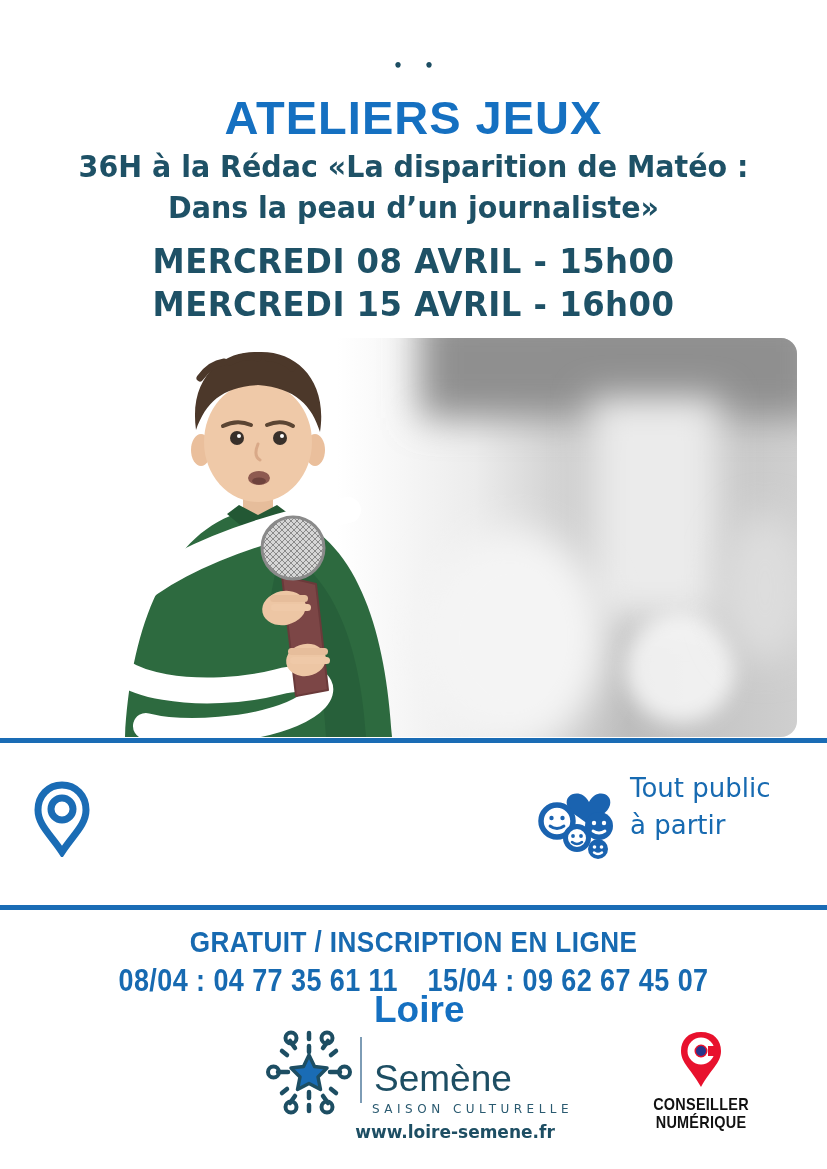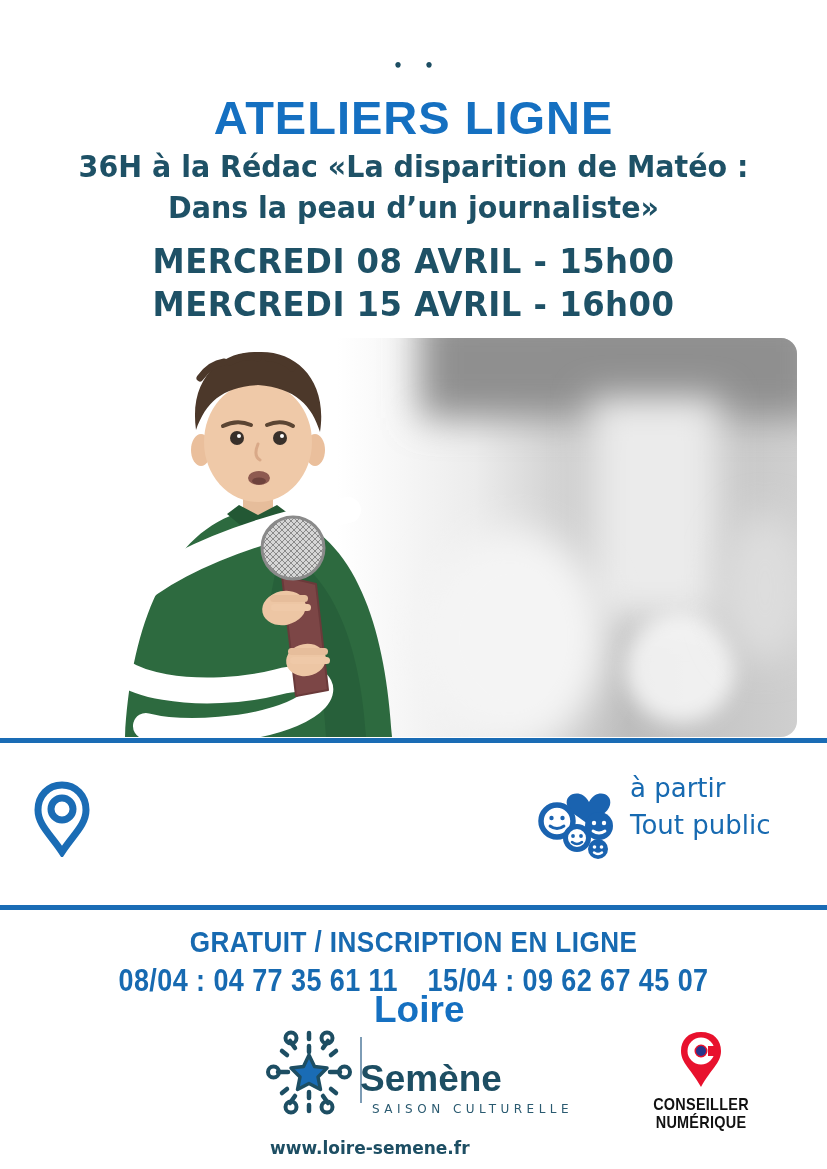--- a/index.html
+++ b/index.html
@@ -47,42 +47,42 @@
   .gratuit{top:925px;color:#176ab1;font-family:"Liberation Sans",sans-serif;font-weight:bold;
     font-size:30px;transform:scaleX(0.87);transform-origin:50% 50%;letter-spacing:0.5px;}
   .phones{top:963px;display:flex;justify-content:center;gap:34px;color:#176ab1;
     font-family:"Liberation Sans",sans-serif;font-weight:bold;font-size:31px;
     transform:scaleX(0.87);transform-origin:50% 50%;letter-spacing:0.5px;}
 
   
   .brand-divider{left:360px;top:1037px;width:2px;height:66px;background:#7d9cb5;}
   .brand-loire{left:374px;top:992px;font-family:"Liberation Sans",sans-serif;font-weight:bold;
     font-size:37px;color:#1570c1;line-height:36px;}
-  .brand-semene{left:360px;top:1061px;font-family:"Liberation Sans",sans-serif;font-weight:bold;
+  .brand-semene{left:374px;top:1061px;font-family:"Liberation Sans",sans-serif;font-weight:normal;
     font-size:37px;color:#1d4e63;line-height:36px;}
   .brand-sub{left:372px;top:1102px;font-size:12px;letter-spacing:4.5px;color:#2a5a70;}
-  .brand-url{left:270px;top:1122px;width:370px;text-align:left;font-weight:bold;
-    font-size:17px;color:#1d4e63;margin-top:16px;}
+  .brand-url{left:270px;top:1122px;width:370px;text-align:center;font-weight:bold;
+    font-size:17px;color:#1d4e63;}
 
   
   .partner{left:636px;top:1030px;width:130px;text-align:center;}
   .partner-text{margin-top:2px;color:#111111;font-family:"Liberation Sans",sans-serif;
     font-weight:bold;font-size:17px;line-height:18px;letter-spacing:0.3px;
     transform:scaleX(0.85);transform-origin:50% 0;}
 </style>
 </head>
 <body>
 
 <div id="poster">
 
   <div class="abs center eyebrow">
     <span class="dot">•</span>
     <span class="dot">•</span>
   </div>
-  <div class="abs center title">ATELIERS LIGNE</div>
+  <div class="abs center title">ATELIERS JEUX</div>
   <div class="abs center subtitle sub1">36H à la Rédac «La disparition de Matéo :</div>
   <div class="abs center subtitle sub2">Dans la peau d’un journaliste»</div>
   <div class="abs center dateline date1">MERCREDI 08 AVRIL - 15h00</div>
   <div class="abs center dateline date2">MERCREDI 15 AVRIL - 16h00</div>
 
   <div class="abs photo">
     <svg width="767" height="399" viewBox="0 0 767 399">
       <defs>
         <linearGradient id="bgGrad" x1="0" y1="0" x2="1" y2="0">
           <stop offset="0" stop-color="#ffffff"></stop>
@@ -167,22 +167,22 @@
     <circle cx="41" cy="62" r="11.5" fill="#ffffff" stroke="#1a63b0" stroke-width="5"></circle>
     <circle cx="37" cy="60" r="1.9" fill="#1a63b0"></circle>
     <circle cx="45" cy="60" r="1.9" fill="#1a63b0"></circle>
     <path d="M36 66 Q41 70 46 66" stroke="#1a63b0" stroke-width="2.5" fill="none" stroke-linecap="round"></path>
     <circle cx="62" cy="73" r="10" fill="#1a63b0"></circle>
     <circle cx="58.5" cy="71" r="1.8" fill="#ffffff"></circle>
     <circle cx="65.5" cy="71" r="1.8" fill="#ffffff"></circle>
     <path d="M58 76.5 Q62 79.5 66 76.5" stroke="#ffffff" stroke-width="2.4" fill="none" stroke-linecap="round"></path>
   </svg>
   <div class="abs aud-text">
+    <span>Tout public</span>
     <span>à partir</span>
-    <span>Tout public</span>
   </div>
 
   <div class="abs center gratuit">GRATUIT / INSCRIPTION EN LIGNE</div>
   <div class="abs center phones">
     <span>08/04 : 04 77 35 61 11</span>
     <span>15/04 : 09 62 67 45 07</span>
   </div>
 
   <svg class="abs" style="left:266px;top:1027px;" width="86" height="90" viewBox="0 0 86 90">
     <g stroke="#1d4e63" stroke-width="4.5" stroke-linecap="round" fill="none">

